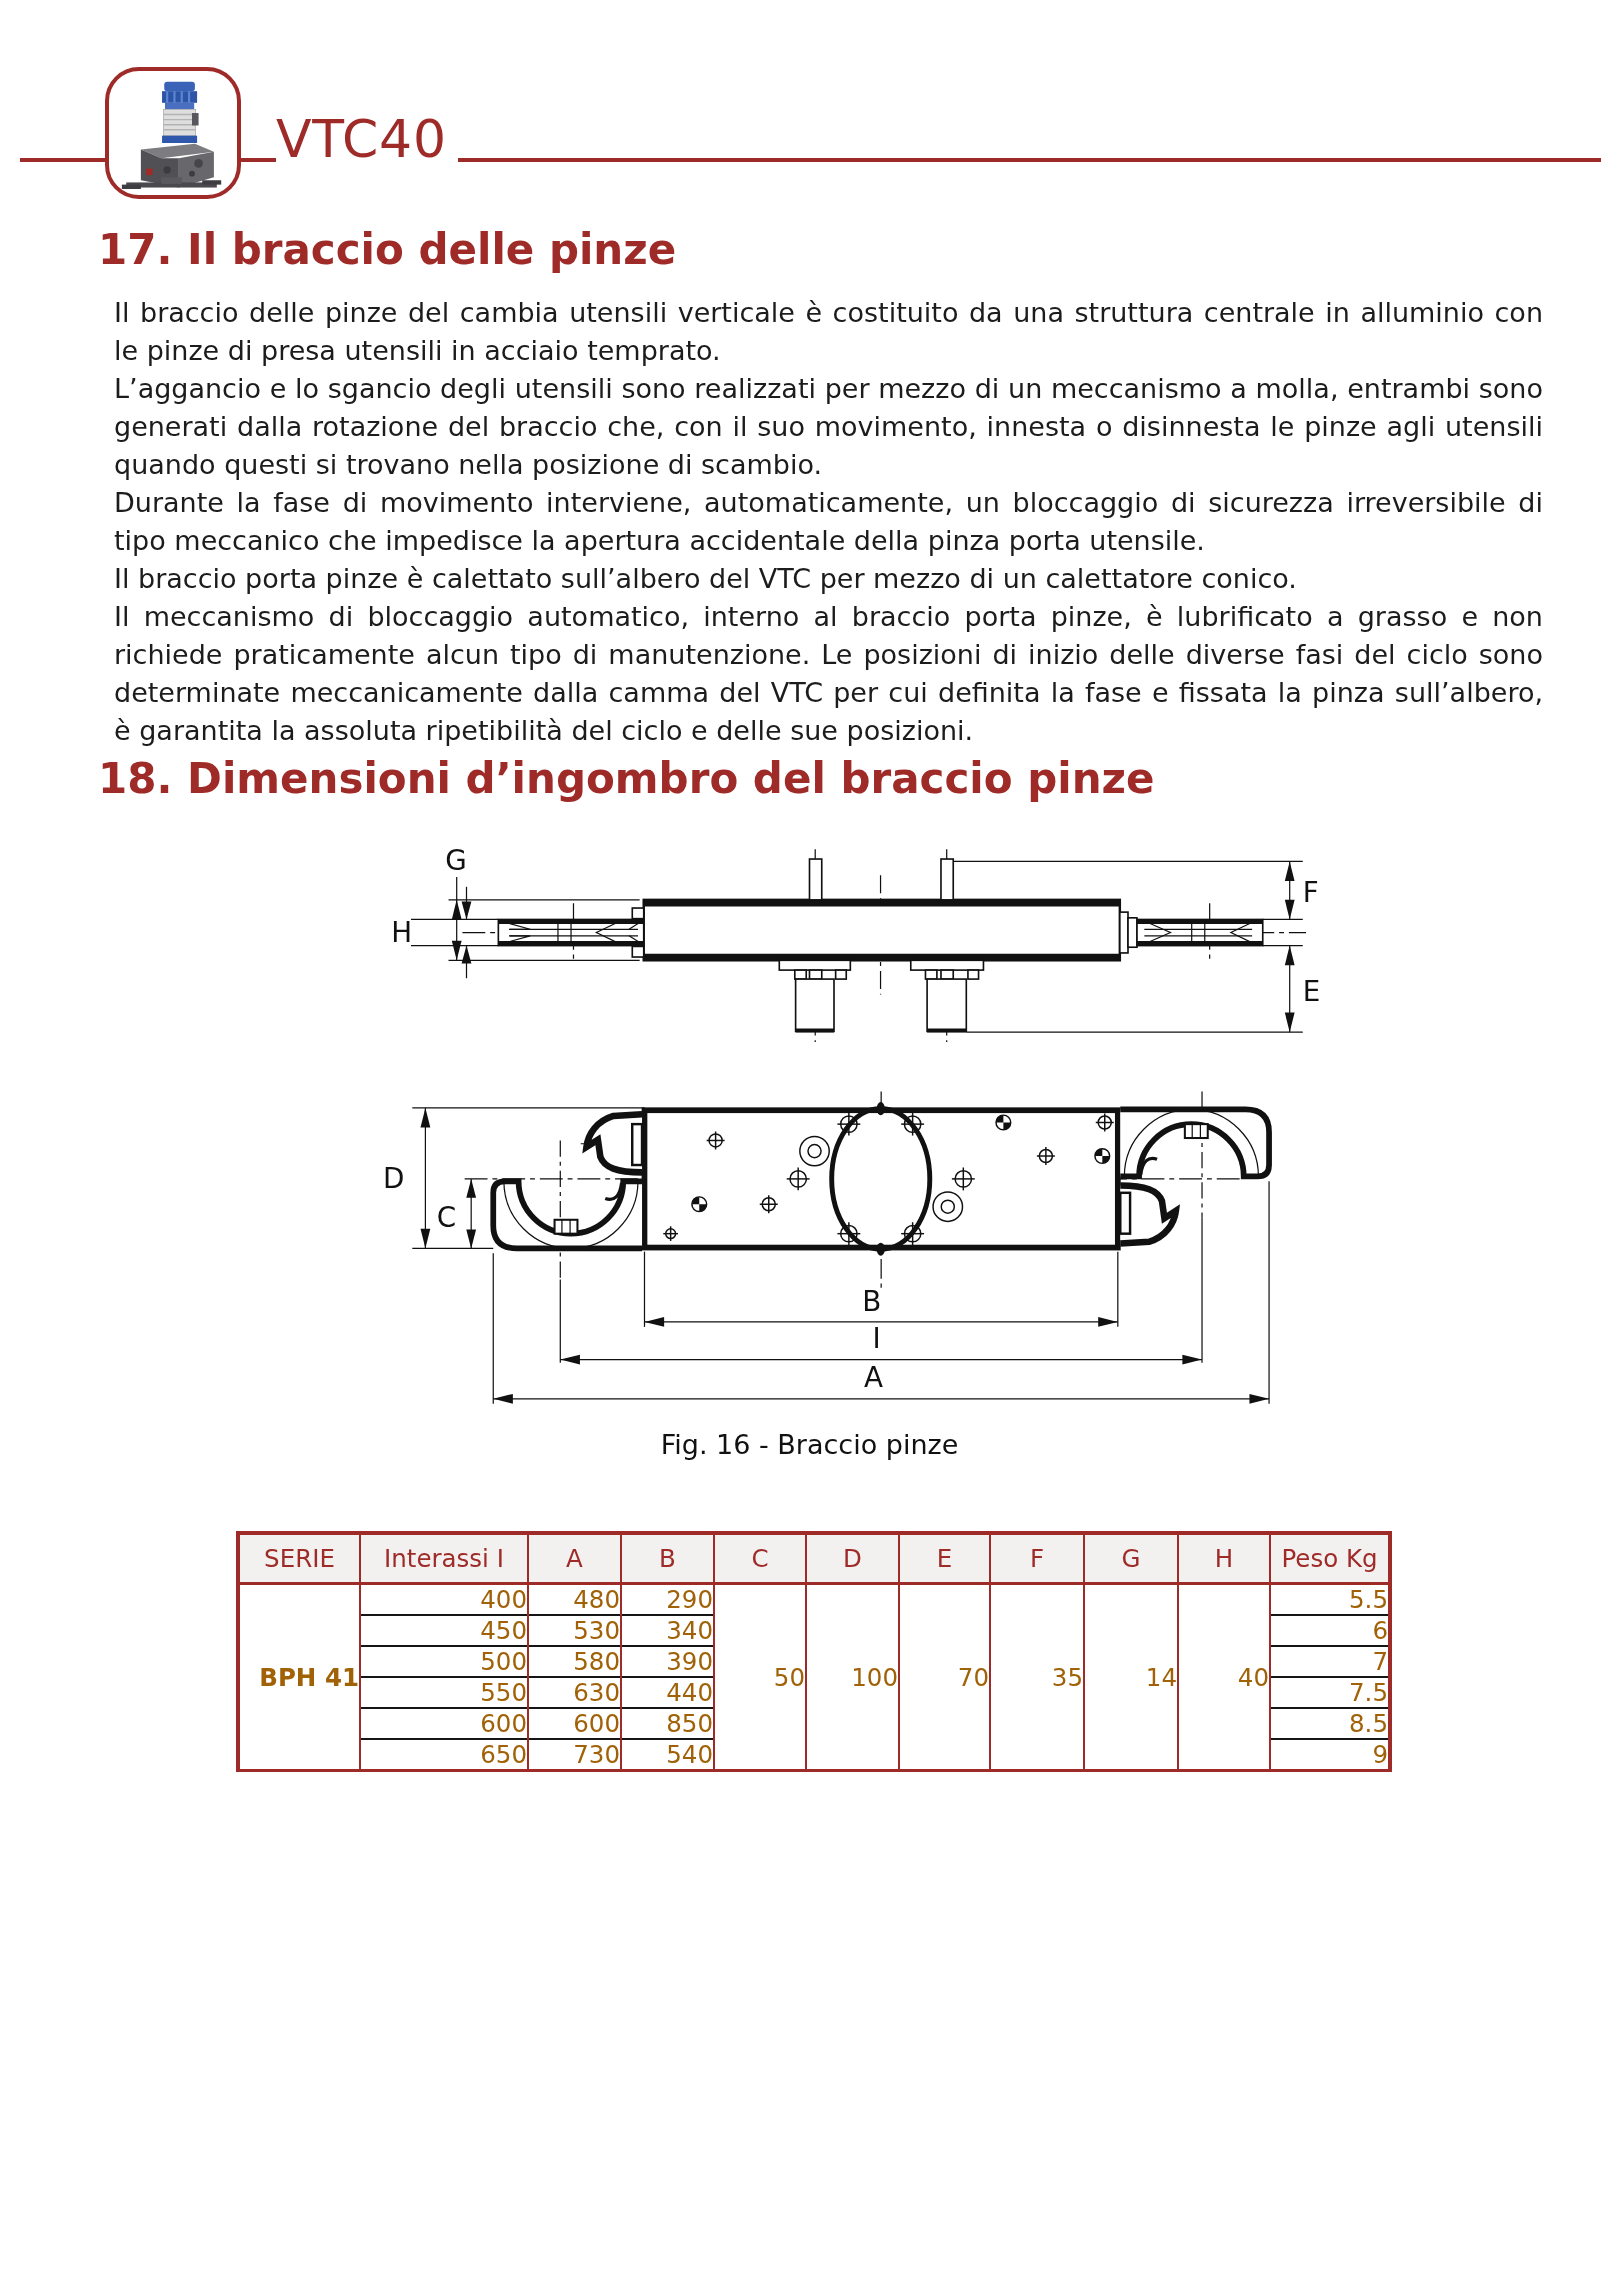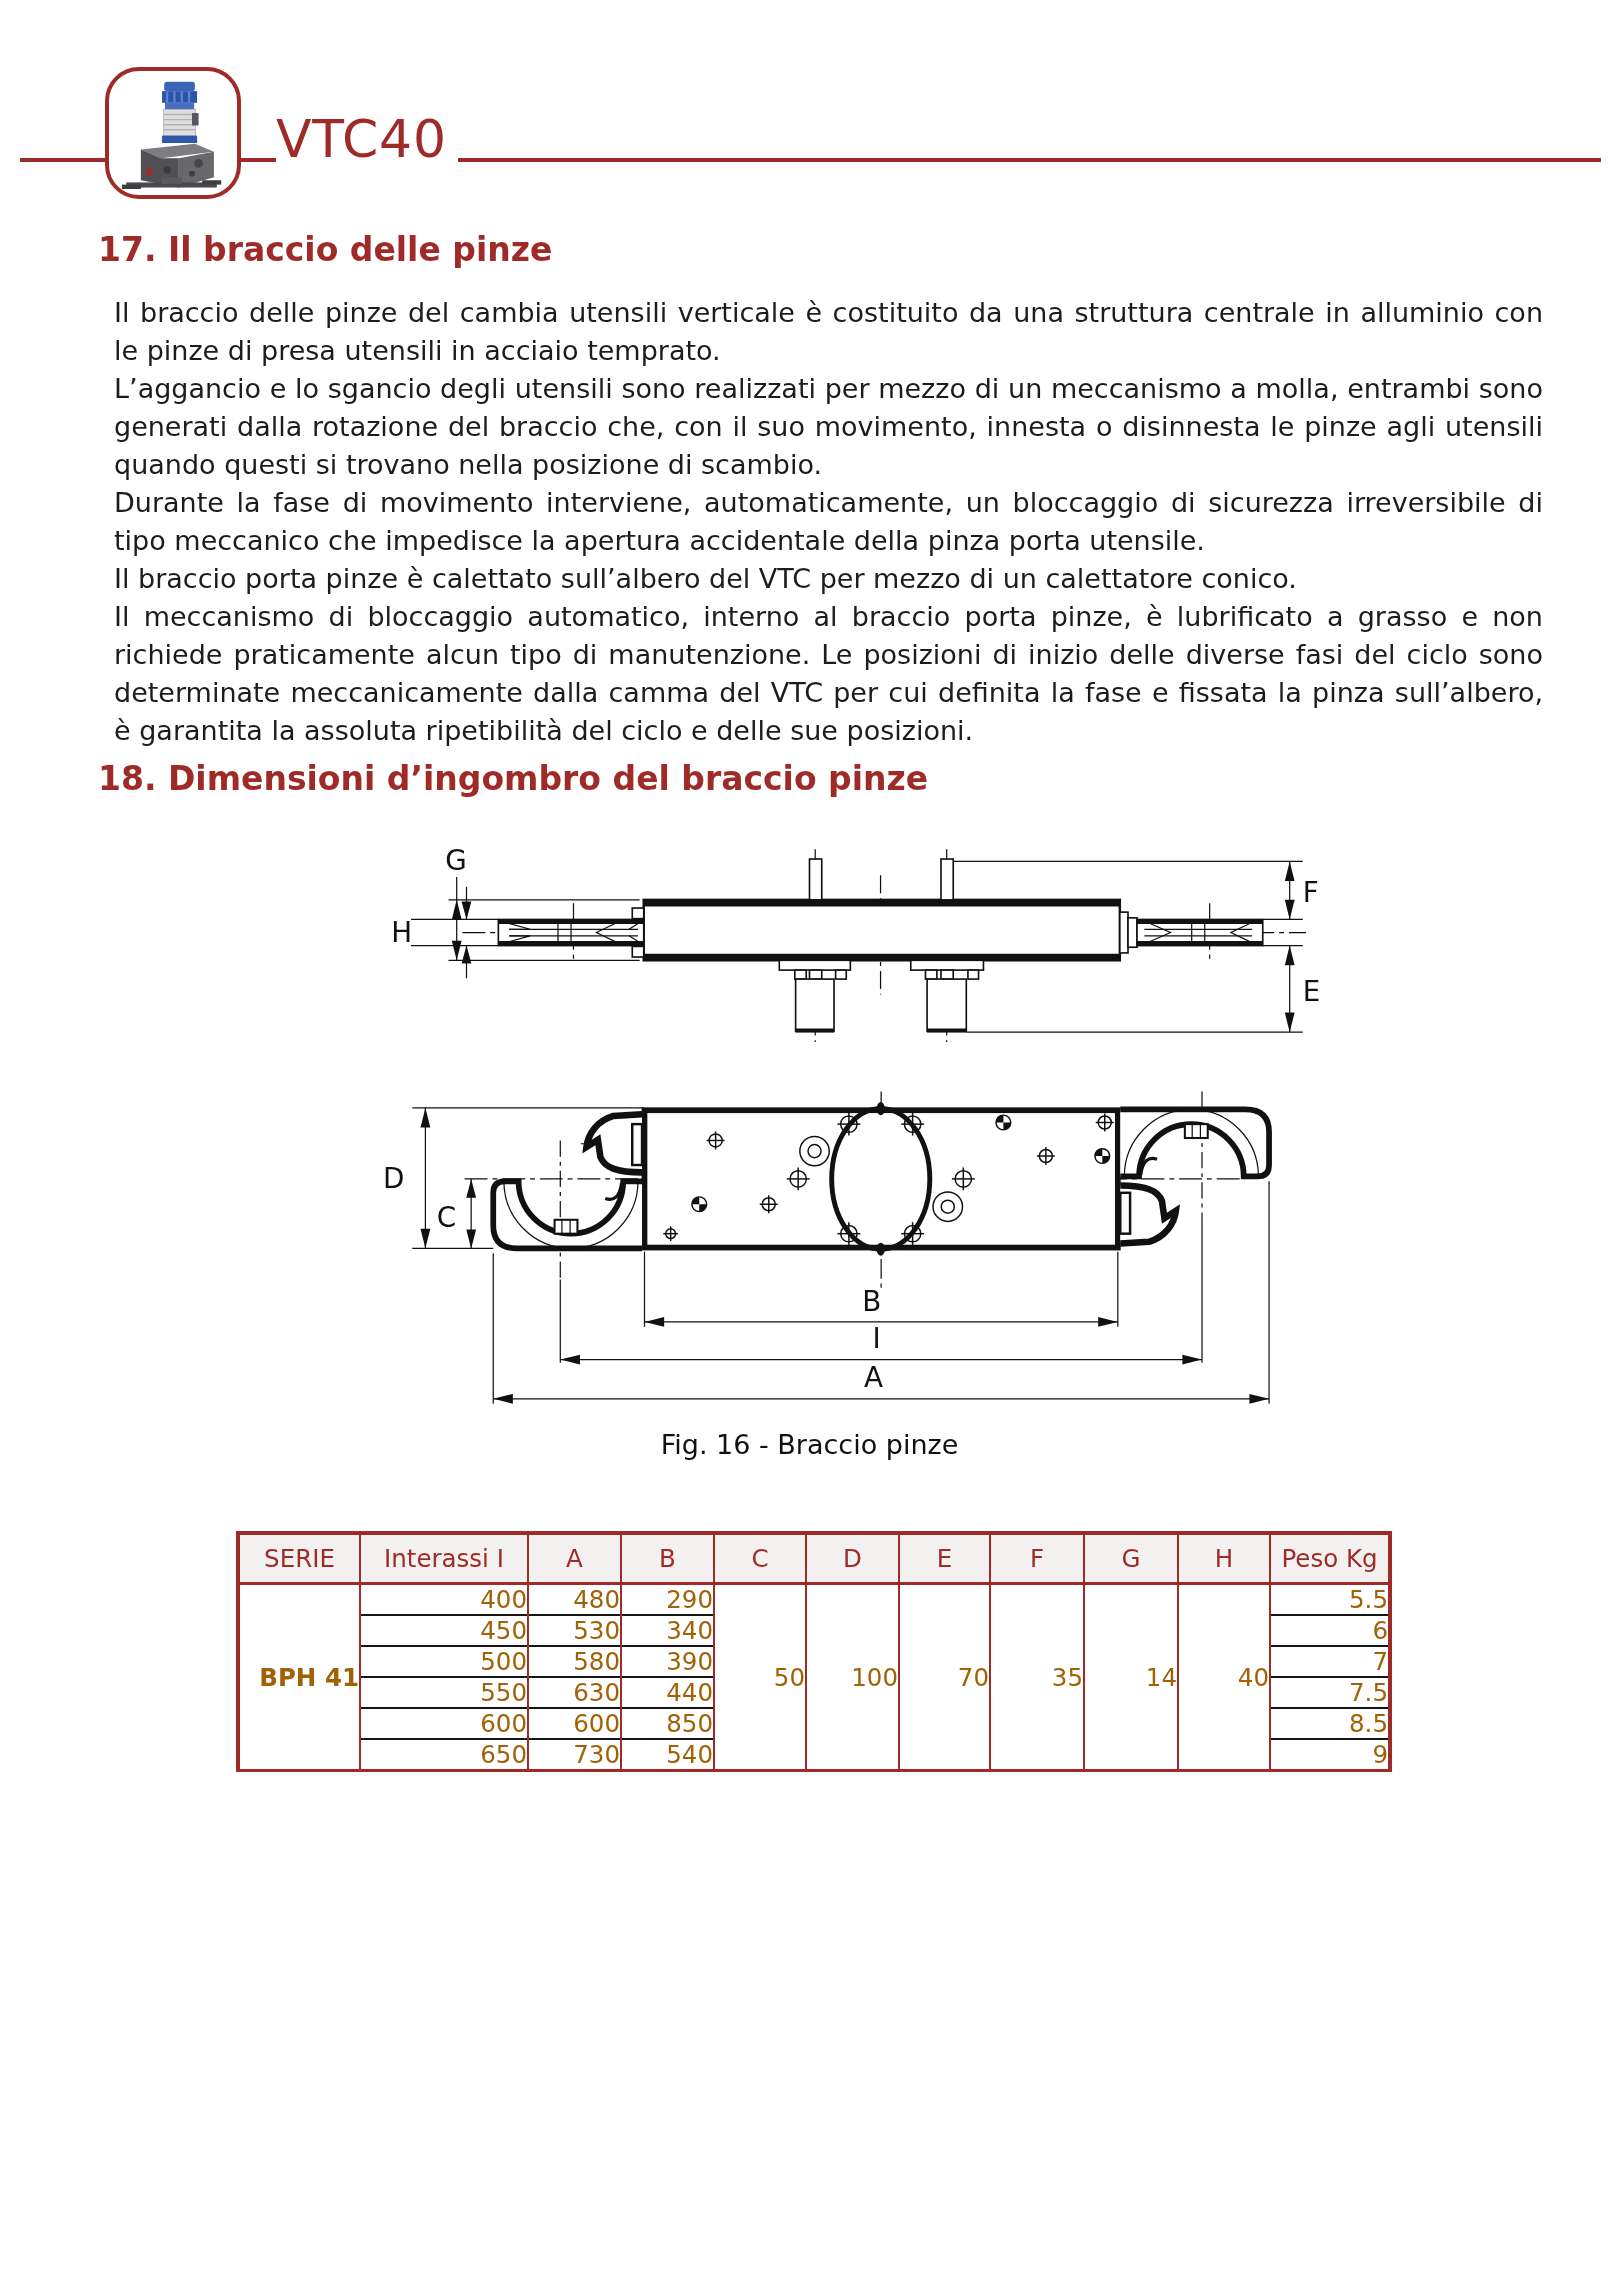--- a/index.html
+++ b/index.html
@@ -11,21 +11,21 @@
   .rule-top{position:absolute;left:20.4px;top:158px;width:1581px;height:4.1px;background:#9e2b28;}
   .logo-box{
     position:absolute;left:105px;top:67px;width:128px;height:124px;background:#fff;
     border:4.9px solid #9e2b28;border-radius:34px;z-index:2;display:flex;align-items:center;justify-content:center;
   }
   .product-title{
     position:absolute;left:276px;top:113px;font-size:52px;line-height:52px;color:#9e2b28;
     letter-spacing:0.8px;z-index:3;background:#fff;padding:0 11.4px 4.9px 0;
   }
   
-  .h-sec{position:absolute;left:98px;color:#9e2b28;font-weight:bold;font-size:33px;line-height:36px;}
+  .h-sec{position:absolute;left:98px;color:#9e2b28;font-weight:bold;font-size:42px;line-height:36px;}
   .h17{top:232px;}
   .h18{top:761px;}
   .bodytext{position:absolute;left:114px;top:294px;width:1429px;font-size:27px;line-height:38px;}
   .bodytext p{margin:0;text-align:justify;}
   
   .fig-side{position:absolute;left:384px;top:828px;}
   .fig-top{position:absolute;left:360px;top:1088px;}
   .fig-caption{position:absolute;left:245px;top:1429px;width:1129px;text-align:center;font-size:27px;color:#111;}
   svg text.dim{font-family:"DejaVu Sans","Liberation Sans",sans-serif;font-size:34px;fill:#111;}
   

